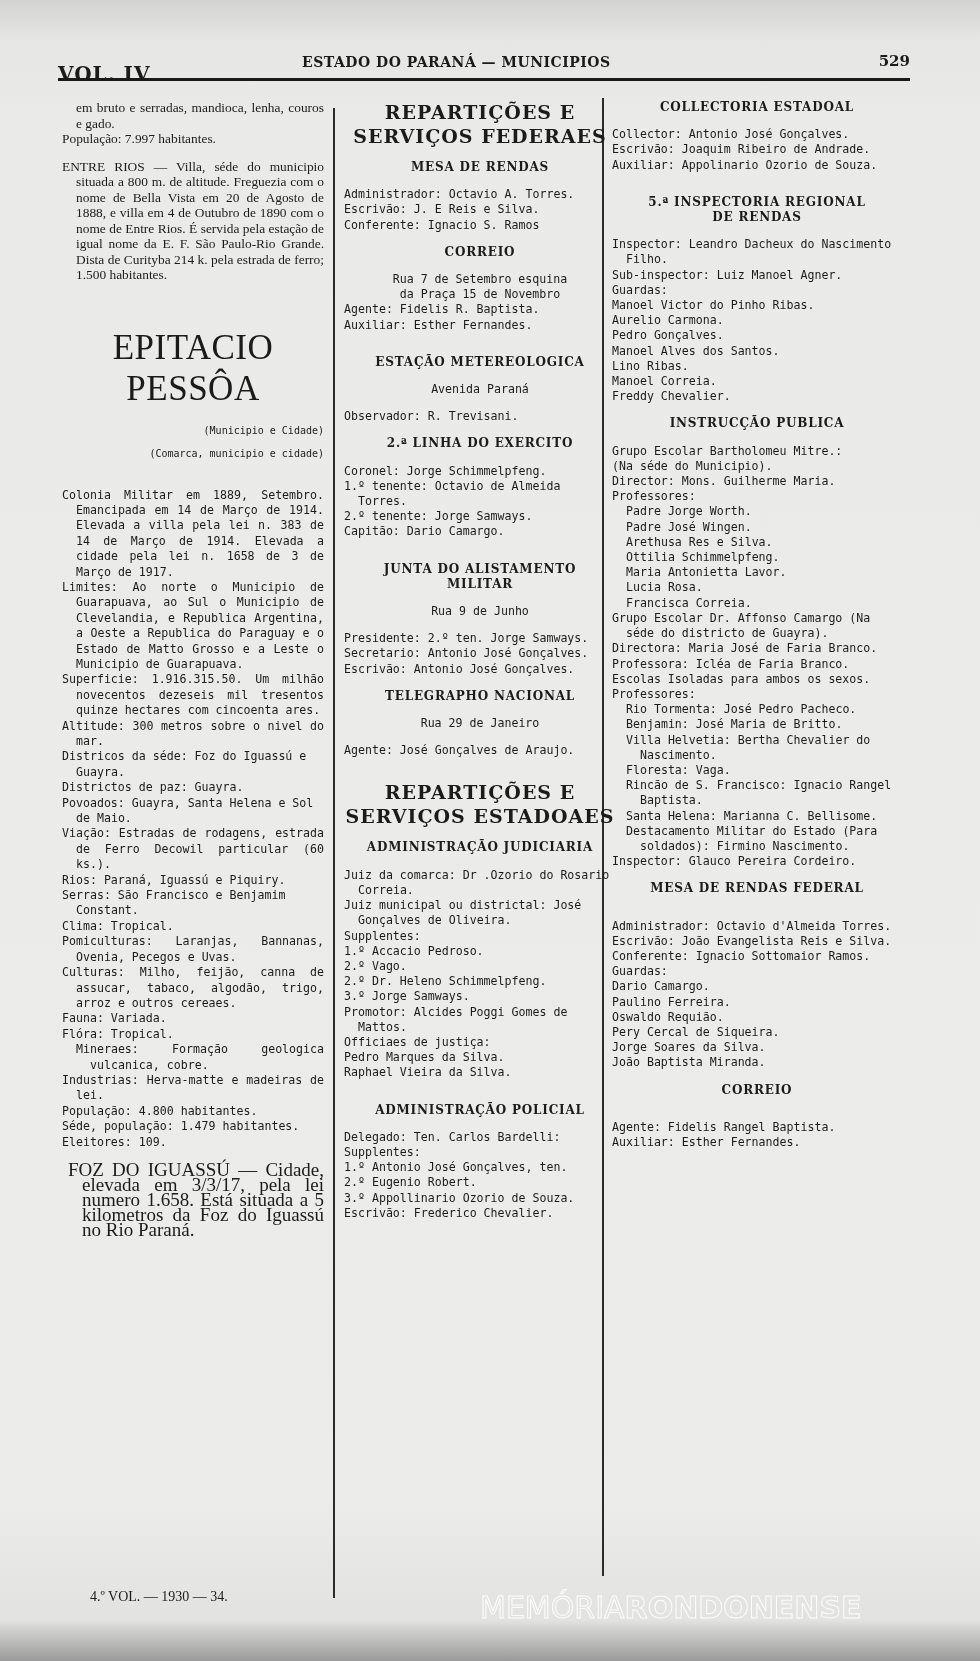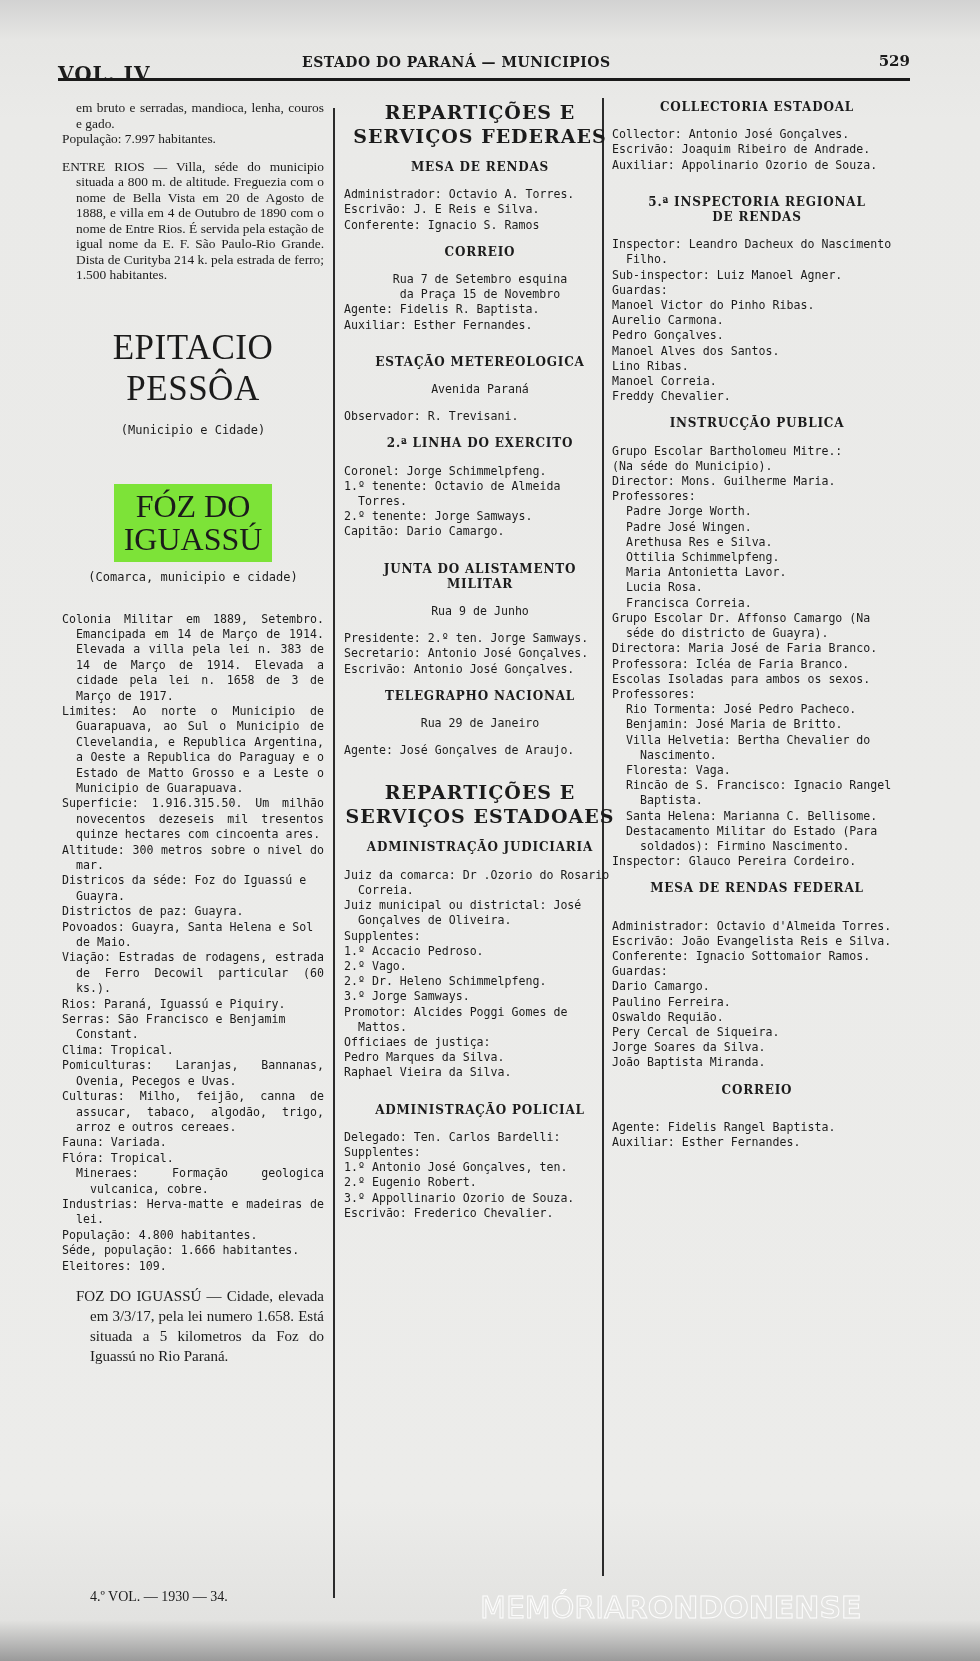--- a/index.html
+++ b/index.html
@@ -24,21 +24,21 @@
   .col2 { left:344px; width:272px; font-family:"DejaVu Sans Mono", monospace; font-size:11.6px; line-height:15.2px; }
   .col3 { left:612px; width:290px; font-family:"DejaVu Sans Mono", monospace; font-size:11.6px; line-height:15.2px; }
   .vline { position:absolute; width:2px; background:#2b2b2b; }
   .hang { padding-left:14px; text-indent:-14px; margin:0; }
   .ind1 { padding-left:14px; }
   .ind2 { padding-left:28px; }
   .gap { height:12px; }
   .gap2 { height:22px; }
   .center { text-align:center; }
   .big-title { font-family:"Liberation Serif", serif; font-size:35px; line-height:41px; text-align:center; letter-spacing:0.5px; }
-  .big-sub { text-align:center; font-family:"DejaVu Sans Mono", monospace; font-size:12px; }
+  .big-sub { text-align:right; font-family:"DejaVu Sans Mono", monospace; font-size:10px; }
   .hl-wrap { text-align:center; margin-top:46px; }
   .hl { display:inline-block; background:#7de338; font-family:"Liberation Serif", serif; font-size:32px; line-height:33px; padding:6px 10px 6px 10px; }
   .sec-h { font-family:"DejaVu Serif", serif; font-weight:bold; font-size:19px; line-height:24px; text-align:center; letter-spacing:1px; }
   .sub-h { font-family:"DejaVu Serif", serif; font-weight:bold; font-size:12px; text-align:center; letter-spacing:0.8px; }
   .justify { text-align:justify; }
   .footer { position:absolute; left:90px; top:1589px; font-family:"Liberation Serif", serif; font-size:14px; }
   .watermark { position:absolute; left:480px; top:1590px; font-family:"DejaVu Sans", sans-serif; font-size:30px; letter-spacing:0px; color:transparent; -webkit-text-stroke:1px #ffffff; opacity:0.9; }
   .watermark .b { font-weight:bold; }
 </style>
 </head>
@@ -61,26 +61,20 @@
     <div>População: 7.997 habitantes.</div>
     <div class="gap"></div>
     <p class="hang justify">ENTRE RIOS — Villa, séde do municipio situada a 800 m. de altitude. Freguezia com o nome de Bella Vista em 20 de Agosto de 1888, e villa em 4 de Outubro de 1890 com o nome de Entre Rios. É servida pela estação de igual nome da E. F. São Paulo-Rio Grande. Dista de Curityba 214 k. pela estrada de ferro; 1.500 habitantes.</p>
 
     <div style="height:44px"></div>
     <div class="big-title">EPITACIO</div>
     <div class="big-title">PESSÔA</div>
     <div style="height:14px"></div>
     <div class="big-sub">(Municipio e Cidade)</div>
 
-    <div class="hl-wrap">
-      <div class="hl">
-        <div>FÓZ DO</div>
-        <div>IGUASSÚ</div>
-      </div>
-    </div>
     <div style="height:8px"></div>
     <div class="big-sub">(Comarca, municipio e cidade)</div>
 
     <div style="height:26px"></div>
     <p class="hang justify" style="font-family:'DejaVu Sans Mono',monospace;font-size:11.6px;line-height:15.4px;">Colonia Militar em 1889, Setembro. Emancipada em 14 de Março de 1914. Elevada a villa pela lei n. 383 de 14 de Março de 1914. Elevada a cidade pela lei n. 1658 de 3 de Março de 1917.</p>
     <div style="font-family:'DejaVu Sans Mono',monospace;font-size:11.6px;line-height:15.4px;">
       <p class="hang justify">Limites: Ao norte o Municipio de Guarapuava, ao Sul o Municipio de Clevelandia, e Republica Argentina, a Oeste a Republica do Paraguay e o Estado de Matto Grosso e a Leste o Municipio de Guarapuava.</p>
       <p class="hang justify">Superficie: 1.916.315.50. Um milhão novecentos dezeseis mil tresentos quinze hectares com cincoenta ares.</p>
       <p class="hang justify">Altitude: 300 metros sobre o nivel do mar.</p>
       <p class="hang">Districos da séde: Foz do Iguassú e Guayra.</p>
@@ -90,25 +84,25 @@
       <p class="hang">Rios: Paraná, Iguassú e Piquiry.</p>
       <p class="hang">Serras: São Francisco e Benjamim Constant.</p>
       <p class="hang">Clima: Tropical.</p>
       <p class="hang justify">Pomiculturas: Laranjas, Bannanas, Ovenia, Pecegos e Uvas.</p>
       <p class="hang justify">Culturas: Milho, feijão, canna de assucar, tabaco, algodão, trigo, arroz e outros cereaes.</p>
       <p class="hang">Fauna: Variada.</p>
       <p class="hang">Flóra: Tropical.</p>
       <p class="hang justify" style="margin-left:14px">Mineraes: Formação geologica vulcanica, cobre.</p>
       <p class="hang justify">Industrias: Herva-matte e madeiras de lei.</p>
       <p class="hang">População: 4.800 habitantes.</p>
-      <p class="hang">Séde, população: 1.666 habitantes.</p>
+      <p class="hang">Séde, população: 1.479 habitantes.</p>
       <p class="hang">Eleitores: 109.</p>
     </div>
     <div class="gap"></div>
-    <p class="hang justify" style="font-family:'Liberation Serif',serif;font-size:15px;line-height:20px;margin-left:14px">FOZ DO IGUASSÚ — Cidade, elevada em 3/3/17, pela lei numero 1.658. Está situada a 5 kilometros da Foz do Iguassú no Rio Paraná.</p>
+    <p class="hang justify" style="font-family:'Liberation Serif',serif;font-size:19px;line-height:15px;margin-left:6px">FOZ DO IGUASSÚ — Cidade, elevada em 3/3/17, pela lei numero 1.658. Está situada a 5 kilometros da Foz do Iguassú no Rio Paraná.</p>
   </div>
 
   <div class="col col2">
     <div class="sec-h">REPARTIÇÕES E</div>
     <div class="sec-h">SERVIÇOS FEDERAES</div>
     <div class="gap"></div>
     <div class="sub-h">MESA DE RENDAS</div>
     <div class="gap"></div>
     <p class="hang">Administrador: Octavio A. Torres.</p>
     <p class="hang">Escrivão: J. E Reis e Silva.</p>

